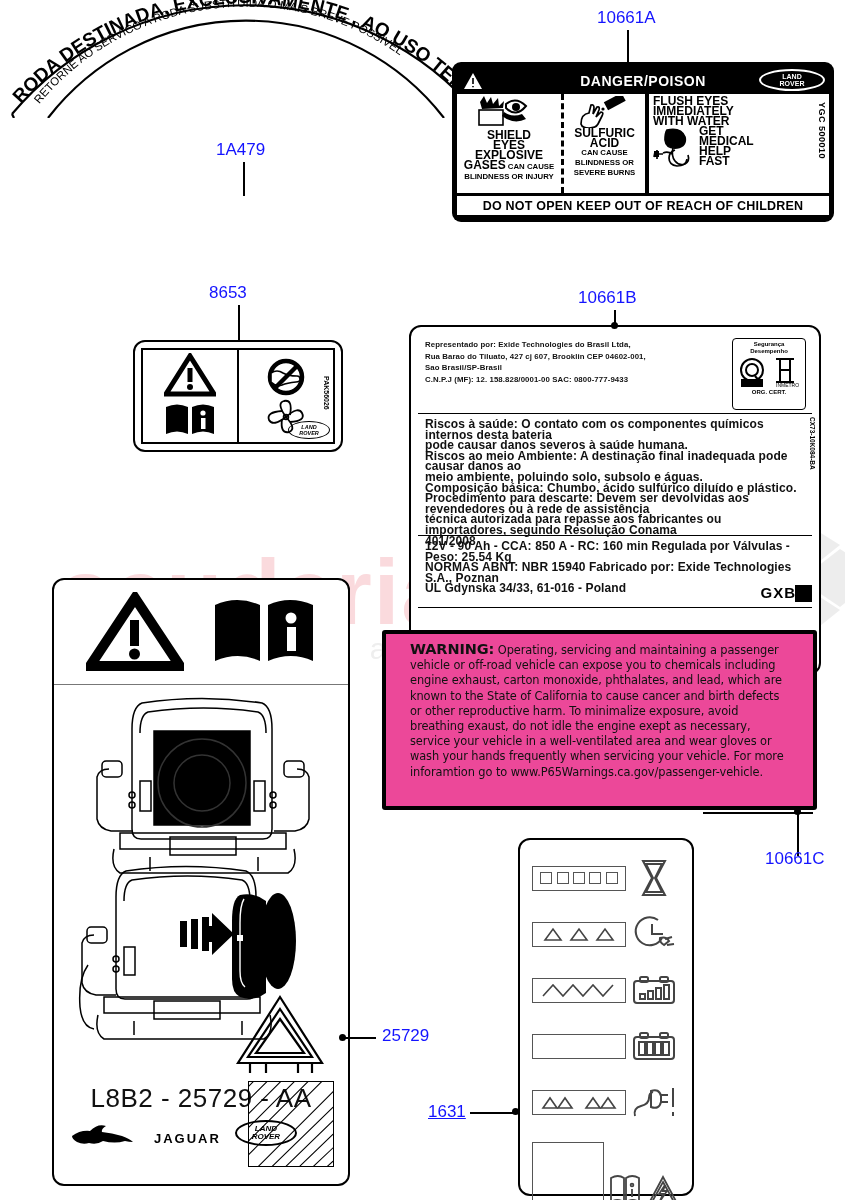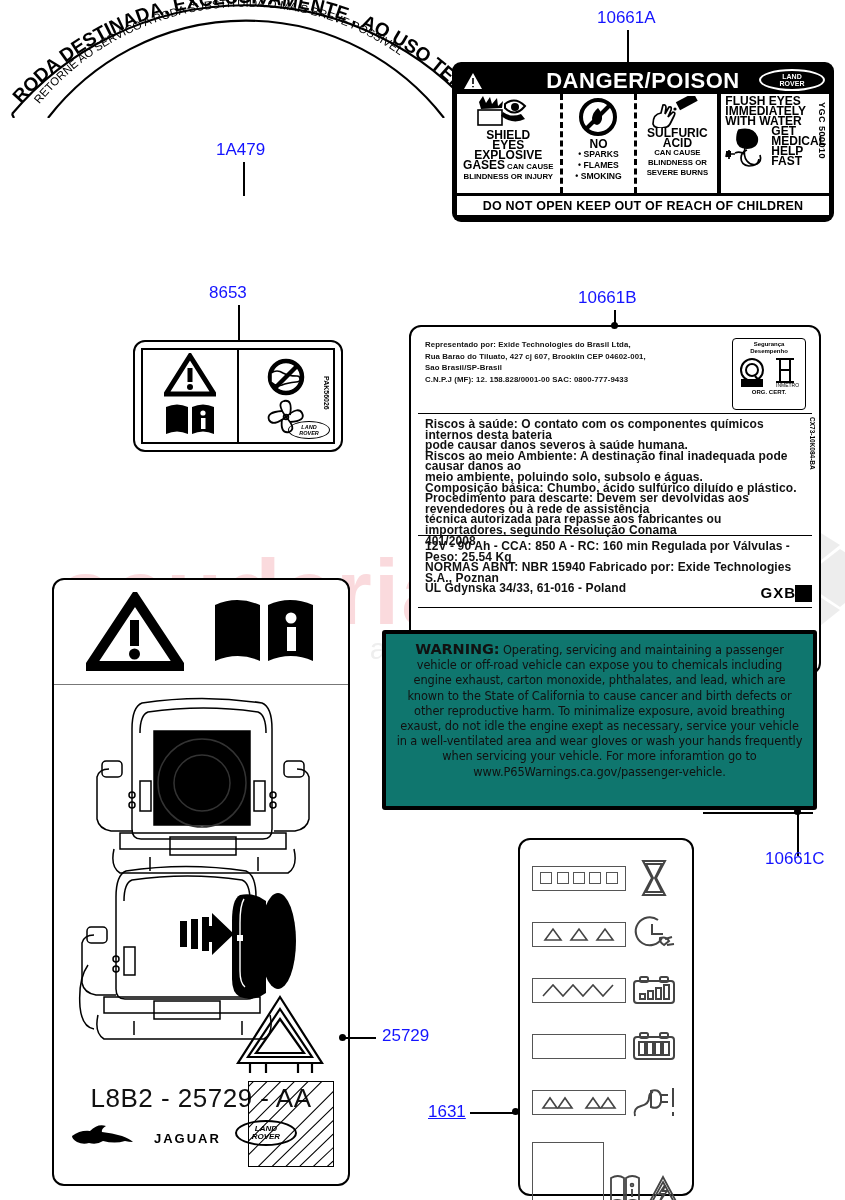--- a/index.html
+++ b/index.html
@@ -41,21 +41,21 @@
 
   
   .lbl { position:absolute; z-index:3; background:#fff; }
   .rnd { border:2.2px solid #000; border-radius:12px; }
 
   
   #danger { left:452px; top:62px; width:382px; height:160px;
             background:#000; border-radius:9px; padding:5px; }
   #danger .hdr { height:27px; display:flex; align-items:center; justify-content:center;
                  color:#fff; position:relative; }
-  #danger .hdr .t { font-size:22px; font-weight:bold; letter-spacing:.5px; }
+  #danger .hdr .t { font-size:14px; font-weight:bold; letter-spacing:.5px; }
   #danger .hdr .warn-tri { position:absolute; left:6px; top:5px; }
   #danger .lr-badge { position:absolute; right:4px; top:2px; width:66px; height:22px;
        border:2px solid #fff; border-radius:50%; display:flex; flex-direction:column;
        align-items:center; justify-content:center; color:#fff; font-size:7px;
        font-weight:bold; line-height:7px; }
   #danger .cols { display:flex; height:99px; gap:0; }
   #danger .c { background:#fff; position:relative; padding:2px 3px;
                display:flex; flex-direction:column; align-items:center; }
   #danger .c1 { width:104px; }
   #danger .c2 { width:76px; border-left:3px dashed #000; }
@@ -96,21 +96,21 @@
                     filter:blur(.3px); }
   #batt .vcode { position:absolute; right:3px; top:90px; font-size:6.5px; font-weight:bold;
                  writing-mode:vertical-rl; filter:blur(.3px); }
   #batt .gxb { position:absolute; right:16px; bottom:6px; font-size:15px; font-weight:bold;
                letter-spacing:1px; }
   #batt .rec { position:absolute; right:0px; bottom:5px; width:17px; height:17px; background:#000; }
 
   
   #p65 { left:382px; top:630px; width:435px; height:180px; background:#000;
          border-radius:3px; padding:4px; }
-  #p65 .inner { background:#0f766e; width:100%; height:100%; padding:8px 10px;text-align:center; }
+  #p65 .inner { background:#ec4899; width:100%; height:100%; padding:8px 24px; }
   #p65 p { margin:0; font-size:11.4px; line-height:15.2px; color:#111;
            font-family:"DejaVu Sans", sans-serif; letter-spacing:-.1px; }
   #p65 b { font-size:14.5px; }
 
   
   #p25729 { left:52px; top:578px; width:298px; height:608px; }
   #p25729 .top { height:105px; border-bottom:1.8px solid #777;
                  display:flex; align-items:center; justify-content:space-around; padding:0 18px; }
   #p25729 .mid { height:390px; position:relative; }
   #p25729 .bot { height:108px; position:relative; padding:8px 14px; }
@@ -188,31 +188,20 @@
         <div class="txt lg">SHIELD</div>
         <div class="txt lg">EYES</div>
         <div class="txt lg">EXPLOSIVE</div>
         <div style="display:flex; align-items:baseline; gap:2px;">
           <div class="txt lg">GASES</div>
           <div class="txt sm">CAN CAUSE</div>
         </div>
         <div class="txt sm">BLINDNESS OR INJURY</div>
       </div>
 
-      <div class="c c2">
-        <svg width="42" height="42" viewBox="0 0 42 42">
-          <circle cx="21" cy="21" r="17" fill="none" stroke="#000" stroke-width="4"></circle>
-          <path d="M21 12 q5 6 4 11 q-1 5 -5 6 q-5 -1 -5 -7 q1 -6 6 -10 z" fill="#000"></path>
-          <line x1="8" y1="34" x2="34" y2="8" stroke="#000" stroke-width="4"></line>
-        </svg>
-        <div class="txt lg" style="margin-top:1px;">NO</div>
-        <div class="bullets">• SPARKS</div>
-        <div class="bullets">• FLAMES</div>
-        <div class="bullets">• SMOKING</div>
-      </div>
 
       <div class="c c3">
         <svg width="52" height="32" viewBox="0 0 52 32">
           <g fill="#000">
             <rect x="26" y="1" width="20" height="9" transform="rotate(-28 36 6)"></rect>
             <circle cx="24" cy="13" r="1.6"></circle>
             <circle cx="19" cy="17" r="1.4"></circle>
           </g>
           <path d="M2 28 q0 -10 8 -11 l2 -8 q3 -1 3 3 l-1 6 l4 -7 q3 -1 2 3 l-3 7 l5 -5 q3 0 1 4 l-4 8 q-2 4 -9 4 q-7 0 -8 -4 z" fill="#fff" stroke="#000" stroke-width="1.7"></path>
         </svg>

